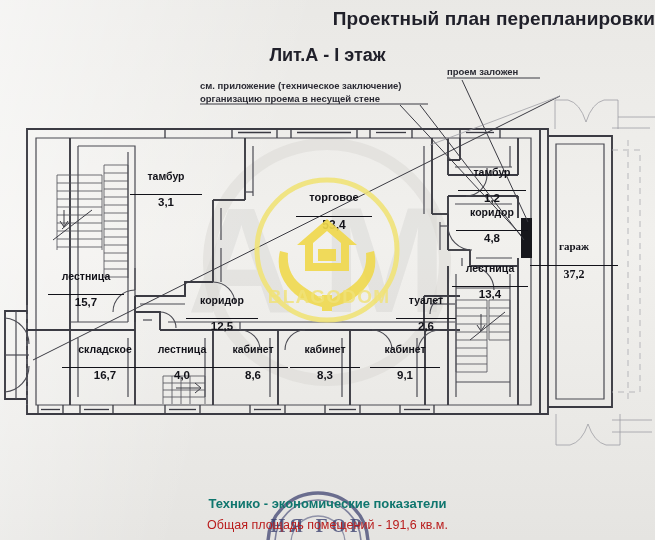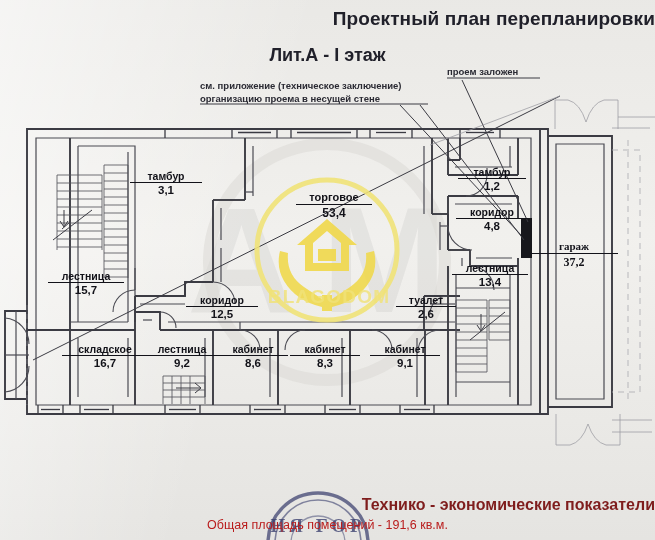--- a/index.html
+++ b/index.html
@@ -34,40 +34,40 @@
     position:absolute;left:200px;top:80px;width:240px;
     font-size:9.5px;line-height:12.5px;color:#2a2a33;
     font-weight:600;
   }
   .note-right{
     position:absolute;left:447px;top:66px;
     font-size:9.5px;color:#2a2a33;font-weight:600;
   }
   .footer1{
     position:absolute;left:0;right:0;top:496px;
-    text-align:right;font-size:16px;font-weight:bold;color:#7f1d1d;
+    text-align:center;font-size:13px;font-weight:bold;color:#0f766e;
   }
   .footer2{
     position:absolute;left:0;right:0;top:518px;
     text-align:center;font-size:12.5px;color:#b91c1c;
   }
 
   
   .room{
     position:absolute;
     text-align:center;
     color:#121219;
     font-weight:bold;
     line-height:1.18;
     white-space:nowrap;
   }
   .room .nm{
     display:block;
     border-bottom:1.6px solid #121219;
-    padding-bottom:0px;
+    padding-bottom:12px;
     font-size:10.5px;
   }
   .room .ar{display:block;font-size:11.5px;margin-top:1px;}
   .room.big .nm{font-size:11px;}
   .room.big .ar{font-size:12px;}
 
   
   svg.plan{position:absolute;left:0;top:0;}
 
   
@@ -355,21 +355,21 @@
   <span class="ar">15,7</span>
 </div>
 
 <div class="room" style="left:62px;top:343px;width:86px;">
   <span class="nm">складское</span>
   <span class="ar">16,7</span>
 </div>
 
 <div class="room" style="left:144px;top:343px;width:76px;">
   <span class="nm">лестница</span>
-  <span class="ar">9,2</span>
+  <span class="ar">4,0</span>
 </div>
 
 <div class="room" style="left:186px;top:294px;width:72px;">
   <span class="nm">коридор</span>
   <span class="ar">12,5</span>
 </div>
 
 <div class="room big" style="left:296px;top:191px;width:76px;">
   <span class="nm">торговое</span>
   <span class="ar">53,4</span>

